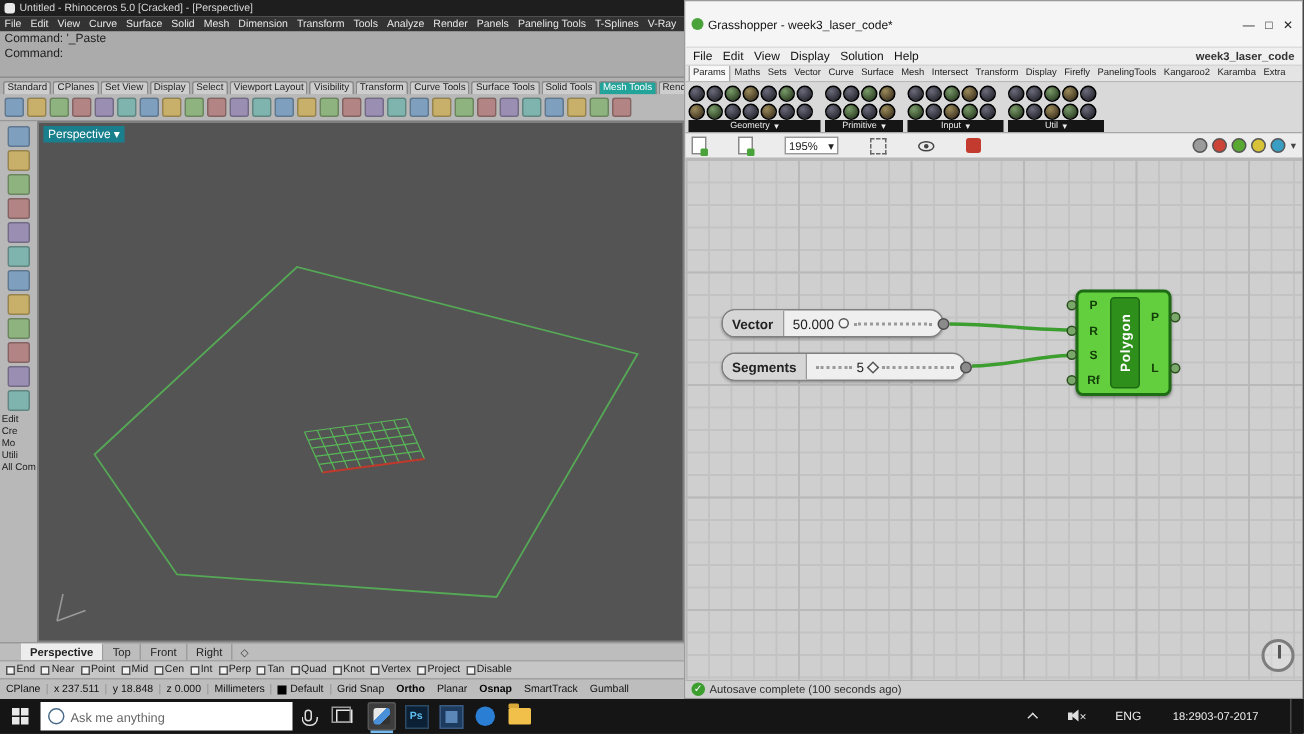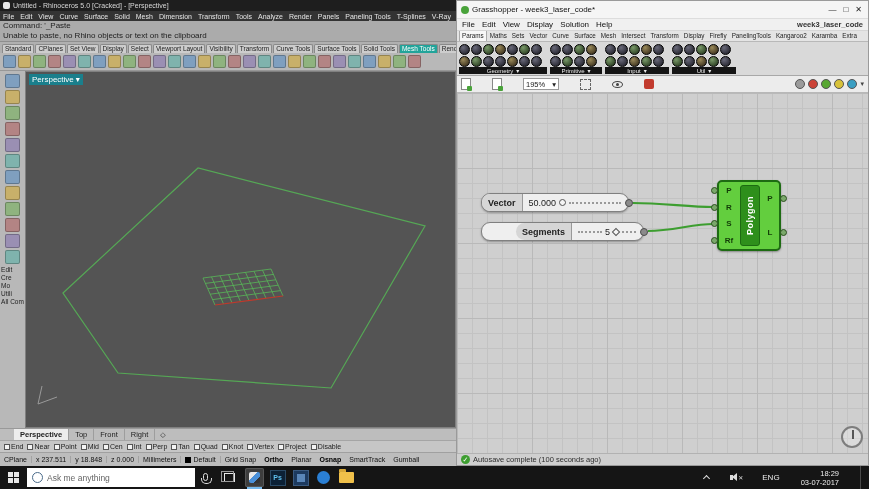--- a/index.html
+++ b/index.html
@@ -12,21 +12,21 @@
 
   
   #rhino-window { position:absolute; left:0; top:0; width:456px; height:466px;
     background:#b8b8b8; display:flex; flex-direction:column; }
   .r-titlebar { height:11px; background:#1e1e1e; color:#d8d8d8; font-size:7px;
     display:flex; align-items:center; gap:3px; padding:0 3px; flex:0 0 auto; }
   .r-logo { width:7px; height:7px; background:#e8e8e8; border-radius:2px; }
   .r-menubar { height:10px; background:#333; color:#e6e6e6; font-size:7px;
     display:flex; align-items:center; flex:0 0 auto; overflow:hidden; }
   .r-menubar span { padding:0 3px; white-space:nowrap; }
-  .r-command { height:21px; background:#ababab; color:#1d1d1d; font-size:8px;
+  .r-command { height:31px; background:#ababab; color:#1d1d1d; font-size:8px;
     line-height:9.5px; padding:0 3px; border-bottom:1px solid #8e8e8e; flex:0 0 auto; overflow:hidden;}
   .r-tabs { height:11px; background:#b0b0b0; display:flex; align-items:flex-end;
     gap:1px; padding:0 2px; font-size:6.5px; flex:0 0 auto; overflow:hidden; }
   .r-tab { background:#cdcdcd; border:1px solid #8a8a8a; border-bottom:none;
     padding:0 2px; height:9px; line-height:8px; border-radius:2px 2px 0 0;
     color:#222; white-space:nowrap; }
   .r-tab.active { background:#22a49a; color:#fff; }
   .r-toolbar { height:18px; background:#b8b8b8; border-bottom:1px solid #979797;
     display:flex; align-items:center; gap:2px; padding:0 3px; flex:0 0 auto; overflow:hidden;}
   .r-toolbar i, .r-sidebar i { width:13px; height:13px; border-radius:2px; border:1px solid rgba(0,0,0,.25); flex:0 0 auto;}
@@ -57,21 +57,21 @@
   .r-status { height:14px; background:#bdbdbd; display:flex; align-items:center;
     font-size:7px; color:#111; flex:0 0 auto; overflow:hidden; border-top:1px solid #a0a0a0;}
   .st { padding:0 4px; border-right:1px solid #a3a3a3; white-space:nowrap; display:flex; align-items:center; gap:2px;}
   .tg { padding:0 4px; white-space:nowrap; }
   .tg.on { font-weight:bold; color:#000; }
   .layer-swatch { width:6px; height:6px; background:#000; display:inline-block; }
 
   
   #gh-window { position:absolute; left:456px; top:0; width:413px; height:466px;
     background:#f0f0f0; border:1px solid #9a9a9a; display:flex; flex-direction:column; }
-  .g-titlebar { height:18px; background:#f5f5f5; display:flex; align-items:center;
+  .g-titlebar { height:31px; background:#f5f5f5; display:flex; align-items:center;
     gap:3px; padding:0 4px; font-size:8px; color:#111; flex:0 0 auto; border-bottom:1px solid #ddd;}
   .gh-logo { width:8px; height:8px; background:#49a33a; border-radius:50%; }
   .g-title-text { white-space:nowrap; overflow:hidden; }
   .g-controls { margin-left:auto; display:flex; gap:7px; font-size:8px; color:#222; padding-right:2px;}
   .g-menubar { height:12px; background:#f0f0f0; display:flex; align-items:center;
     gap:7px; padding:0 5px; font-size:8px; color:#111; border-bottom:1px solid #d6d6d6; flex:0 0 auto;}
   .g-docname { margin-left:auto; color:#333; font-size:7.5px; white-space:nowrap;font-weight:bold; }
   .g-tabs { height:11px; background:#e4e4e4; display:flex; align-items:flex-end;
     gap:1px; padding:0 2px; font-size:6.3px; color:#222; border-bottom:1px solid #b8b8b8; flex:0 0 auto; overflow:hidden;}
   .g-tab { padding:0 2px; line-height:10px; white-space:nowrap; }
@@ -174,21 +174,21 @@
     background:#d8a838; border-radius:1px 1px 0 0; }
   .tray { margin-left:auto; display:flex; align-items:center; gap:21px; color:#ececec;
     font-size:8px; padding-right:5px; }
   .chev-up { width:5px; height:5px; border-left:1.5px solid #ddd; border-top:1.5px solid #ddd;
     transform:rotate(45deg); margin-top:2px; }
   .speaker { position:relative; width:11px; height:9px; }
   .speaker b { position:absolute; left:0; top:2px; width:3px; height:5px; background:#ddd; }
   .speaker u { position:absolute; left:2px; top:0; width:0; height:0; text-decoration:none;
     border-top:4.5px solid transparent; border-bottom:4.5px solid transparent; border-right:5px solid #ddd; }
   .speaker s { position:absolute; right:-2px; top:1px; color:#ddd; font-size:6px; text-decoration:none;}
-  .clock { display:flex; flex-direction:column; align-items:flex-end; font-size:7.5px; line-height:9px; }
+  .clock { display:flex; flex-direction:row; align-items:flex-end; font-size:7.5px; line-height:9px; }
   .show-desktop { width:4px; height:23px; border-left:1px solid #4a4a4a; }
 </style>
 </head>
 <body>
 
 <div id="screen">
 
   <div id="rhino-window">
     <div class="r-titlebar">
       <span class="r-logo"></span>
@@ -211,21 +211,20 @@
         <span>Render</span>
         <span>Panels</span>
         <span>Paneling Tools</span>
         <span>T-Splines</span>
         <span>V-Ray</span>
         <span>Help</span>
       </div>
 
     <div class="r-command">
       <div>Command: '_Paste</div>
-      <div>Unable to paste, no Rhino objects or text on the clipboard</div>
       <div>Command:</div>
     </div>
 
     <div class="r-tabs">
       <span class="r-tab">Standard</span>
       <span class="r-tab">CPlanes</span>
       <span class="r-tab">Set View</span>
       <span class="r-tab">Display</span>
       <span class="r-tab">Select</span>
       <span class="r-tab">Viewport Layout</span>
@@ -569,21 +568,21 @@
       <div class="gh-slider" style="left:24px; top:100px; width:148px;">
         <span class="sl-label">Vector</span>
         <span class="sl-track">
           <span>50.000</span>
           <span class="handle-circle"></span>
           <span class="dots grow"></span>
           <span class="sl-nub"></span>
         </span>
       </div>
 
-      <div class="gh-slider" style="left:24px; top:129px; width:163px;padding-left:34px;">
+      <div class="gh-slider" style="left:24px; top:129px; width:163px;">
         <span class="sl-label">Segments</span>
         <span class="sl-track">
           <span class="dots" style="flex:0 0 24px"></span>
           <span>5</span>
           <span class="handle-diamond"></span>
           <span class="dots grow"></span>
           <span class="sl-nub"></span>
         </span>
       </div>
 

